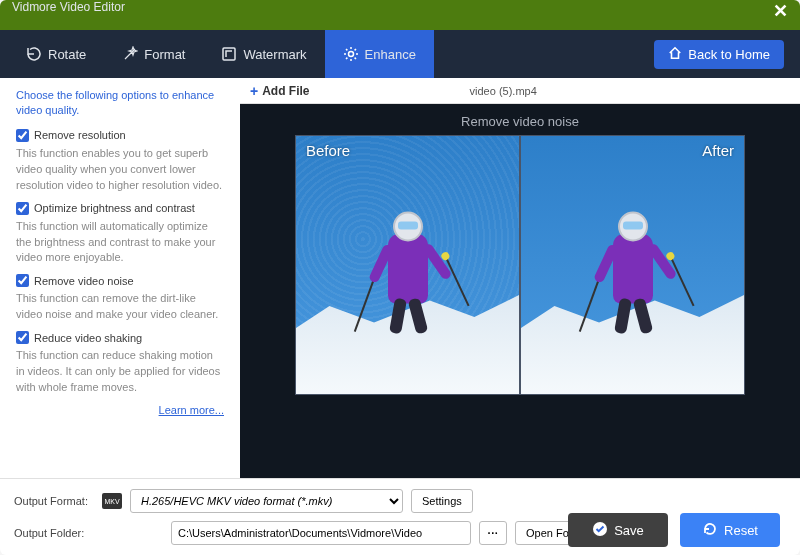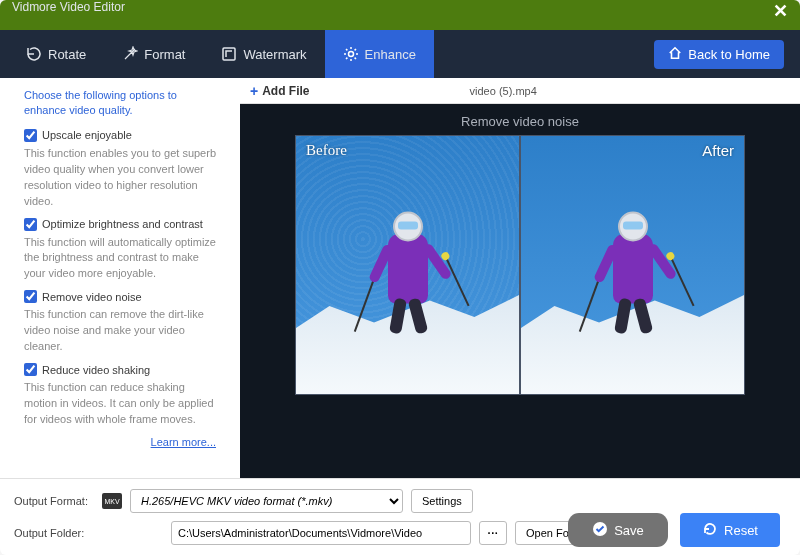--- a/index.html
+++ b/index.html
@@ -11,40 +11,40 @@
 
 .toolbar { background: #1f2a3c; height: 48px; display: flex; align-items: center; padding: 0 8px; }
 .tool-tab { display: flex; align-items: center; gap: 6px; color: #e0e4ea; padding: 0 18px; height: 48px; font-size: 13px; cursor: pointer; }
 .tool-tab.active { background: #2e64d8; }
 .tool-tab .icon { display: flex; align-items: center; }
 .spacer { flex: 1; }
 .home-btn { background: #2e64d8; color: #fff; display: flex; align-items: center; gap: 6px; padding: 6px 14px; border-radius: 4px; font-size: 13px; cursor: pointer; margin-right: 8px; }
 
 .main { display: flex; height: 400px; }
 
-.sidebar { width: 240px; background: #fff; padding: 10px 24px; font-size: 11px; color: #6b6b6b; overflow: hidden; }
+.sidebar { width: 240px; background: #fff; padding: 10px 16px; font-size: 11px; color: #6b6b6b; overflow: hidden; }
 .sidebar-intro { color: #2e64d8; margin-bottom: 10px; line-height: 1.4; }
 .opt { margin-bottom: 4px; }
 .opt label { display: flex; align-items: center; gap: 5px; color: #3a3a3a; cursor: pointer; margin-bottom: 4px; }
 .opt input[type=checkbox] { accent-color: #2e64d8; width: 13px; height: 13px; }
 .opt-desc { color: #8a8a8a; line-height: 1.45; margin-bottom: 8px; }
 .learn-link { color: #2e64d8; text-align: right; display: block; cursor: pointer; text-decoration: underline; }
 
 .preview-area { flex: 1; display: flex; flex-direction: column; background: #fff; }
 .addfile-bar { height: 26px; background: #fff; border-bottom: 1px solid #e0e0e0; display: flex; align-items: center; padding: 0 10px; font-size: 12px; }
 .addfile-bar .plus { color: #2e64d8; font-weight: bold; margin-right: 4px; font-size: 14px; }
 .addfile-bar .addfile-label { font-weight: bold; color: #333; }
 .addfile-bar .filename { margin-left: 160px; color: #555; font-size: 11px; }
 
 .preview { flex: 1; background: #101720; position: relative; }
 .preview-caption { text-align: center; color: #aab0ba; font-size: 13px; padding: 10px 0 6px; }
 .compare { display: flex; justify-content: center; gap: 0; padding: 0 40px; }
 .pane { width: 225px; height: 260px; border: 1px solid #4a5568; position: relative; overflow: hidden; }
 .pane-label { position: absolute; top: 6px; color: #fff; font-size: 15px; z-index: 2; text-shadow: 0 0 3px rgba(0,0,0,.5); }
-.pane.before .pane-label { left: 10px; font-family: Liberation Serif, serif; }
+.pane.before .pane-label { left: 10px; }
 .pane.after .pane-label { right: 10px; }
 
 .sky { position: absolute; inset: 0; background: linear-gradient(#2d7fc9, #4a9ae0); }
 .snow { position: absolute; left: 0; right: 0; bottom: 0; height: 110px; background: linear-gradient(#dce8f2, #f5f9fc); clip-path: polygon(0 40%, 15% 20%, 35% 35%, 60% 15%, 80% 30%, 100% 10%, 100% 100%, 0 100%); }
 .skier { position: absolute; left: 50%; top: 50%; transform: translate(-50%,-45%); }
 .body { width: 40px; height: 70px; background: #7b2fb8; border-radius: 12px 12px 8px 8px; position: relative; }
 .head { width: 30px; height: 30px; background: #e2e6ec; border-radius: 50%; position: absolute; top: -22px; left: 5px; border: 2px solid #c0c4cc; }
 .ggl { position: absolute; top: 8px; left: 3px; width: 20px; height: 8px; background: #8fc8f0; border-radius: 3px; }
 .arm-l { position: absolute; width: 10px; height: 40px; background: #7b2fb8; border-radius: 5px; top: 10px; left: -12px; transform: rotate(25deg); }
 .arm-r { position: absolute; width: 10px; height: 40px; background: #7b2fb8; border-radius: 5px; top: 8px; right: -14px; transform: rotate(-35deg); }
@@ -59,21 +59,21 @@
 .row { display: flex; align-items: center; gap: 8px; margin-bottom: 8px; }
 .row-label { font-size: 11px; color: #444; width: 80px; }
 .format-icon { width: 20px; height: 16px; background: #333; color: #fff; font-size: 7px; display: flex; align-items: center; justify-content: center; border-radius: 2px; }
 select, .path-input { height: 24px; border: 1px solid #bbb; border-radius: 3px; font-size: 11px; padding: 0 6px; background: #fff; }
 select { width: 273px; font-style: italic; }
 .path-input { width: 300px; display: flex; align-items: center; margin-left: 41px; }
 .more-btn, .small-btn { height: 24px; border: 1px solid #bbb; background: #fff; border-radius: 3px; font-size: 11px; padding: 0 10px; cursor: pointer; }
 .more-btn { width: 28px; padding: 0; font-weight: bold; }
 .action-buttons { position: absolute; right: 20px; bottom: 16px; display: flex; gap: 12px; }
 .save-btn, .reset-btn { height: 34px; width: 100px; border-radius: 4px; display: flex; align-items: center; justify-content: center; gap: 6px; font-size: 13px; cursor: pointer; border: none; }
-.save-btn { background: #737373; color: #fff; border-radius: 11px; }
+.save-btn { background: #404040; color: #fff; }
 .reset-btn { background: #3b82f6; color: #fff; }
 .bottom-wrap { position: relative; }
 </style>
 </head>
 <body>
 
 <div class="titlebar">
   <span class="titlebar-title">Vidmore Video Editor</span>
   <span class="close-btn">✕</span>
 </div>
@@ -123,21 +123,21 @@
   </div>
 </div>
 
 <div class="main">
   <div class="sidebar">
     <div class="sidebar-intro">Choose the following options to enhance video quality.</div>
 
     <div class="opt">
       <label>
           <input type="checkbox" checked="" style="">
-          <span>Upscale enjoyable</span>
+          <span>Remove resolution</span>
         </label>
       <div class="opt-desc">This function enables you to get superb video quality when you convert lower resolution video to higher resolution video.</div>
     </div>
     <div class="opt">
       <label>
           <input type="checkbox" checked="" style="">
           <span>Optimize brightness and contrast</span>
         </label>
       <div class="opt-desc">This function will automatically optimize the brightness and contrast to make your video more enjoyable.</div>
     </div>

